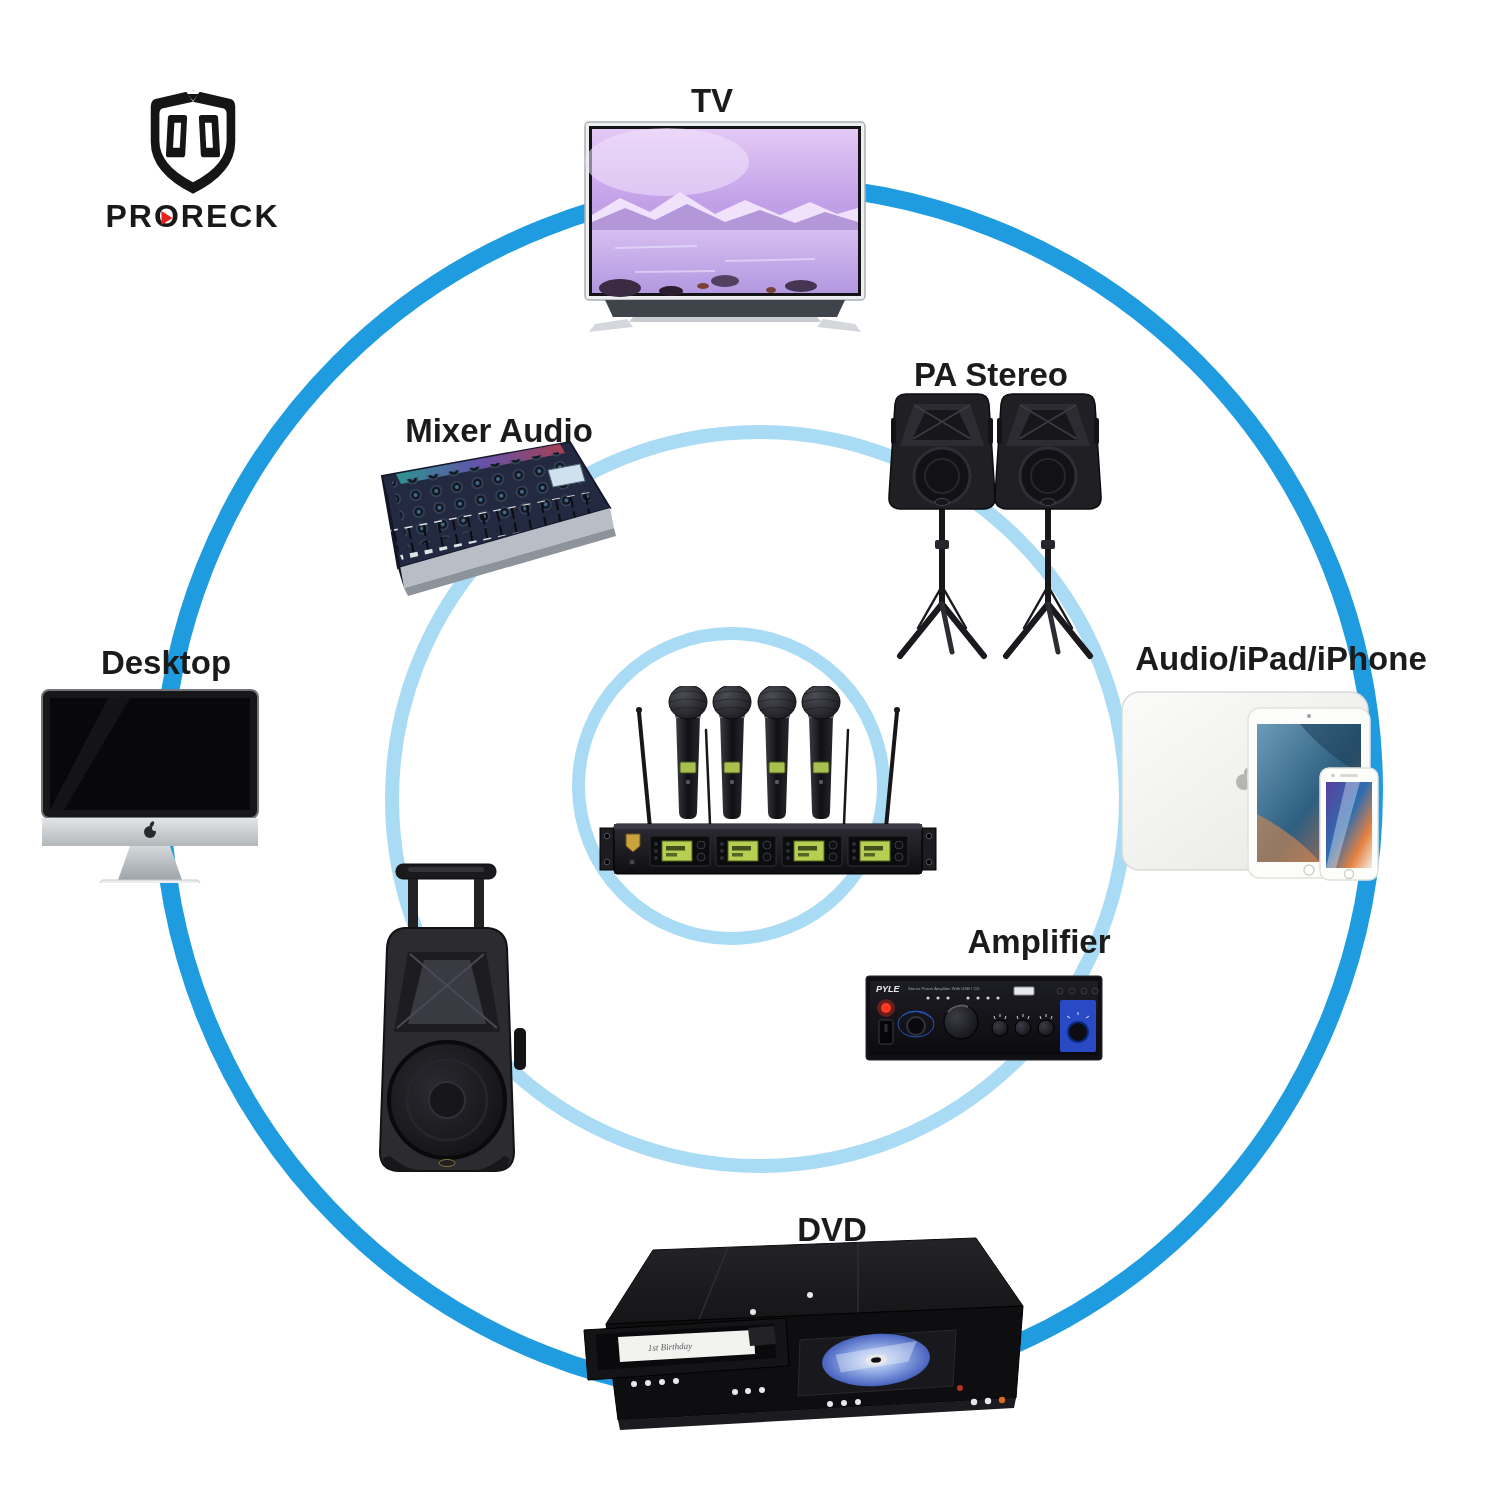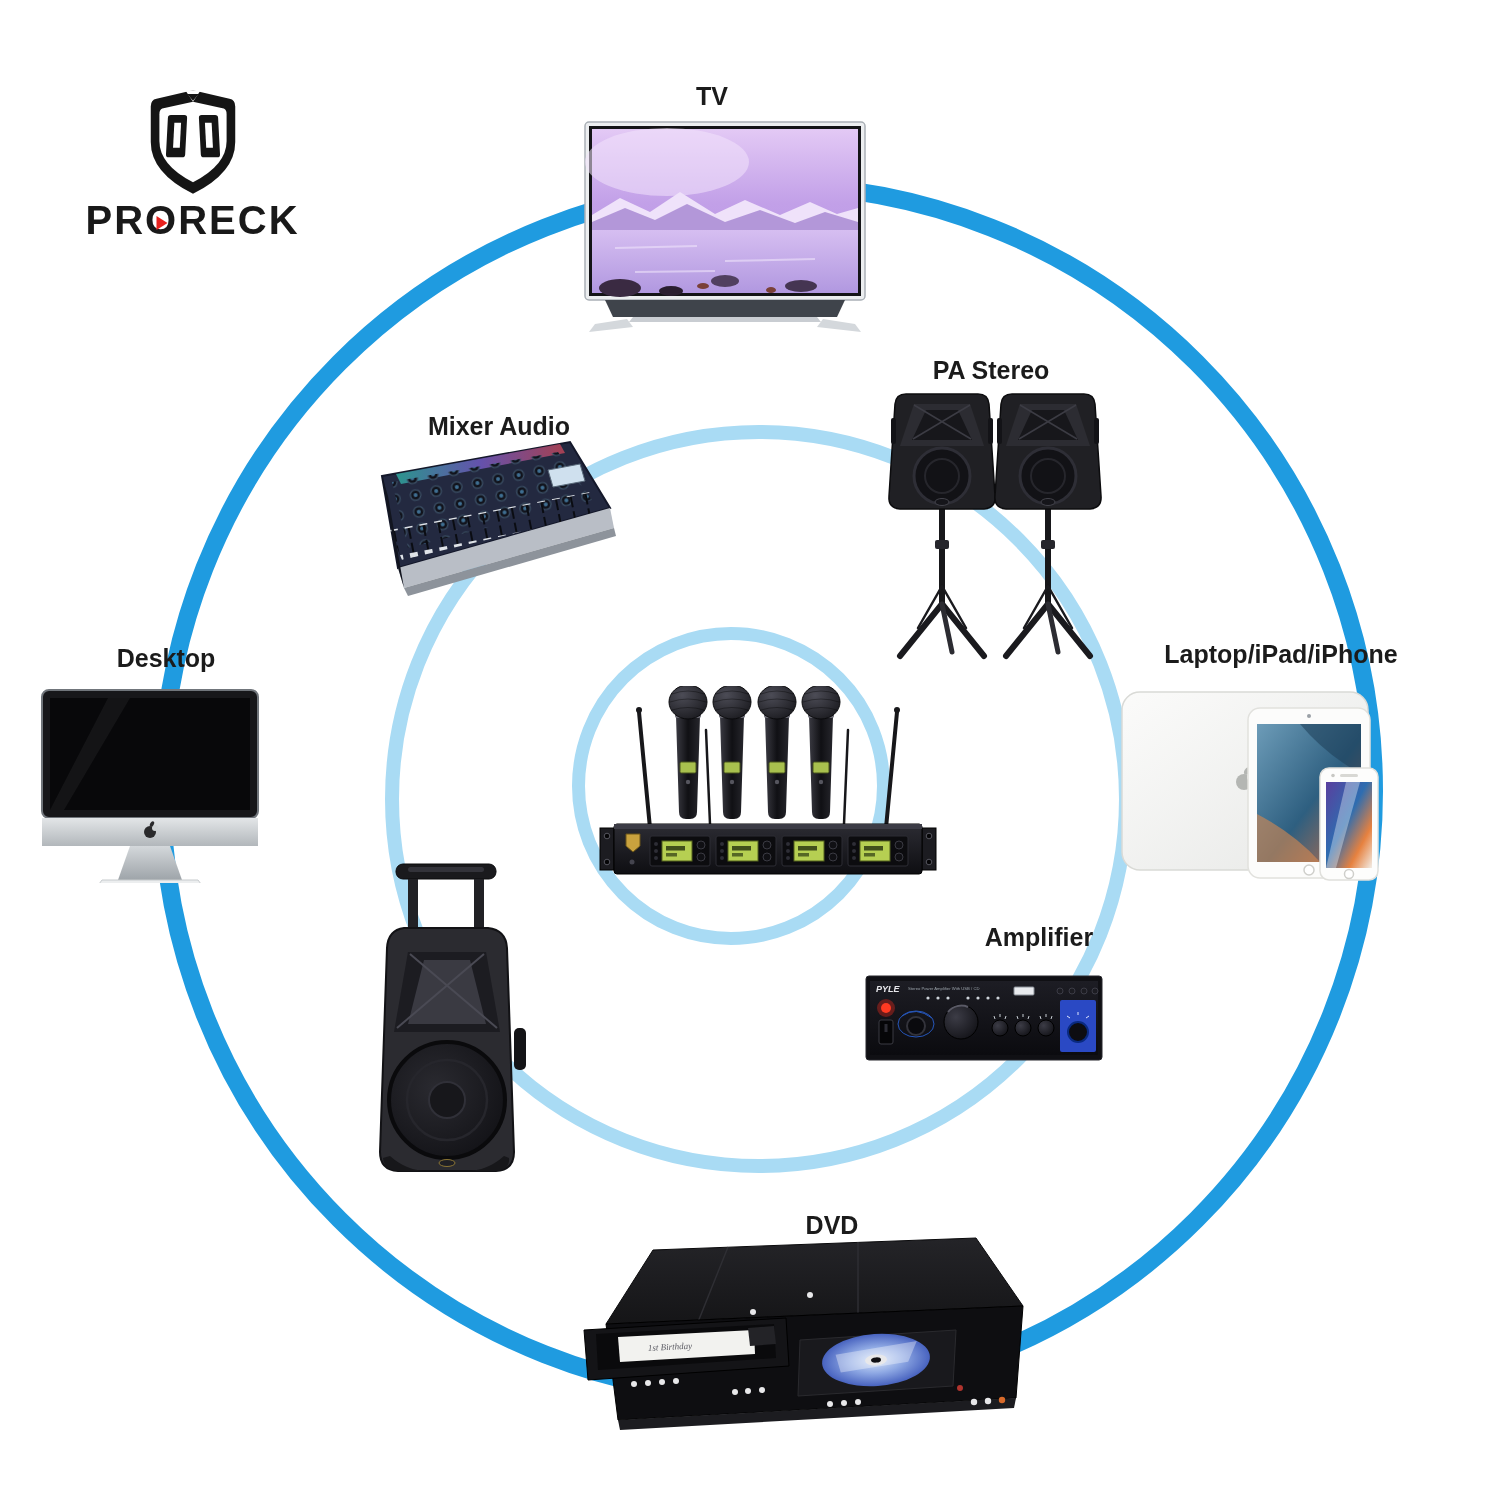--- a/index.html
+++ b/index.html
@@ -2,28 +2,28 @@
 <html><head>
 <meta charset="utf-8">
 <style>
   html,body{margin:0;padding:0;background:#ffffff;}
   .canvas{position:relative;width:1500px;height:1500px;background:#fff;overflow:hidden;
           font-family:"Liberation Sans",sans-serif;}
   .ring{position:absolute;border-radius:50%;}
   #ring-outer{left:153px;top:176px;width:1194px;height:1194px;border:18px solid #1f9be0;}
   #ring-middle{left:385px;top:425px;width:720px;height:720px;border:14px solid #a9dbf4;}
   #ring-inner{left:572px;top:627px;width:292px;height:292px;border:13px solid #a9dbf4;}
-  .lbl{position:absolute;font-weight:700;font-size:25px;line-height:1.15;color:#1b1b1b;white-space:nowrap;}
+  .lbl{position:absolute;font-weight:700;font-size:33px;line-height:1.15;color:#1b1b1b;white-space:nowrap;}
   .lbl.center{transform:translateX(-50%);}
   .dev{position:absolute;}
   
   .logo{position:absolute;left:85px;top:88px;width:215px;}
   .logo-shield{display:block;margin:0 auto;}
   .logo-text{display:flex;align-items:center;justify-content:center;margin-top:2px;
-             font-weight:700;font-size:40px;letter-spacing:2px;color:#191919;}
+             font-weight:700;font-size:32px;letter-spacing:2px;color:#191919;}
   .logo-o-wrap{position:relative;display:inline-block;}
   .logo-play{position:absolute;left:50%;top:55%;transform:translate(-50%,-50%);
              width:0;height:0;border-left:11px solid #e8211d;
              border-top:7px solid transparent;border-bottom:7px solid transparent;}
 </style>
 </head>
 <body>
 
 <div class="canvas">
 
@@ -49,21 +49,21 @@
     <div class="logo-text">
       <span>PR</span>
         <span class="logo-o-wrap"><span>O</span><span class="logo-play"></span></span>
         <span>RECK</span>
     </div>
   </div>
 
   <div class="lbl center" style="left:712px;top:82px;">TV</div>
   <div class="lbl center" style="left:499px;top:412px;">Mixer Audio</div>
   <div class="lbl center" style="left:991px;top:356px;">PA Stereo</div>
-  <div class="lbl center" style="left:1281px;top:640px;">Laptop/iPad/iPhone</div>
+  <div class="lbl center" style="left:1281px;top:640px;">Audio/iPad/iPhone</div>
   <div class="lbl center" style="left:166px;top:644px;">Desktop</div>
   <div class="lbl center" style="left:1039px;top:923px;">Amplifier</div>
   <div class="lbl center" style="left:832px;top:1211px;">DVD</div>
 
   <svg class="dev" style="left:575px;top:120px;" width="300" height="215" viewBox="0 0 300 215">
     <defs>
       <linearGradient id="tvSky" x1="0" y1="0" x2="0" y2="1">
         <stop offset="0" stop-color="#e3c9f5"></stop>
           <stop offset="0.45" stop-color="#c2a0e8"></stop>
           <stop offset="1" stop-color="#b896e3"></stop>

